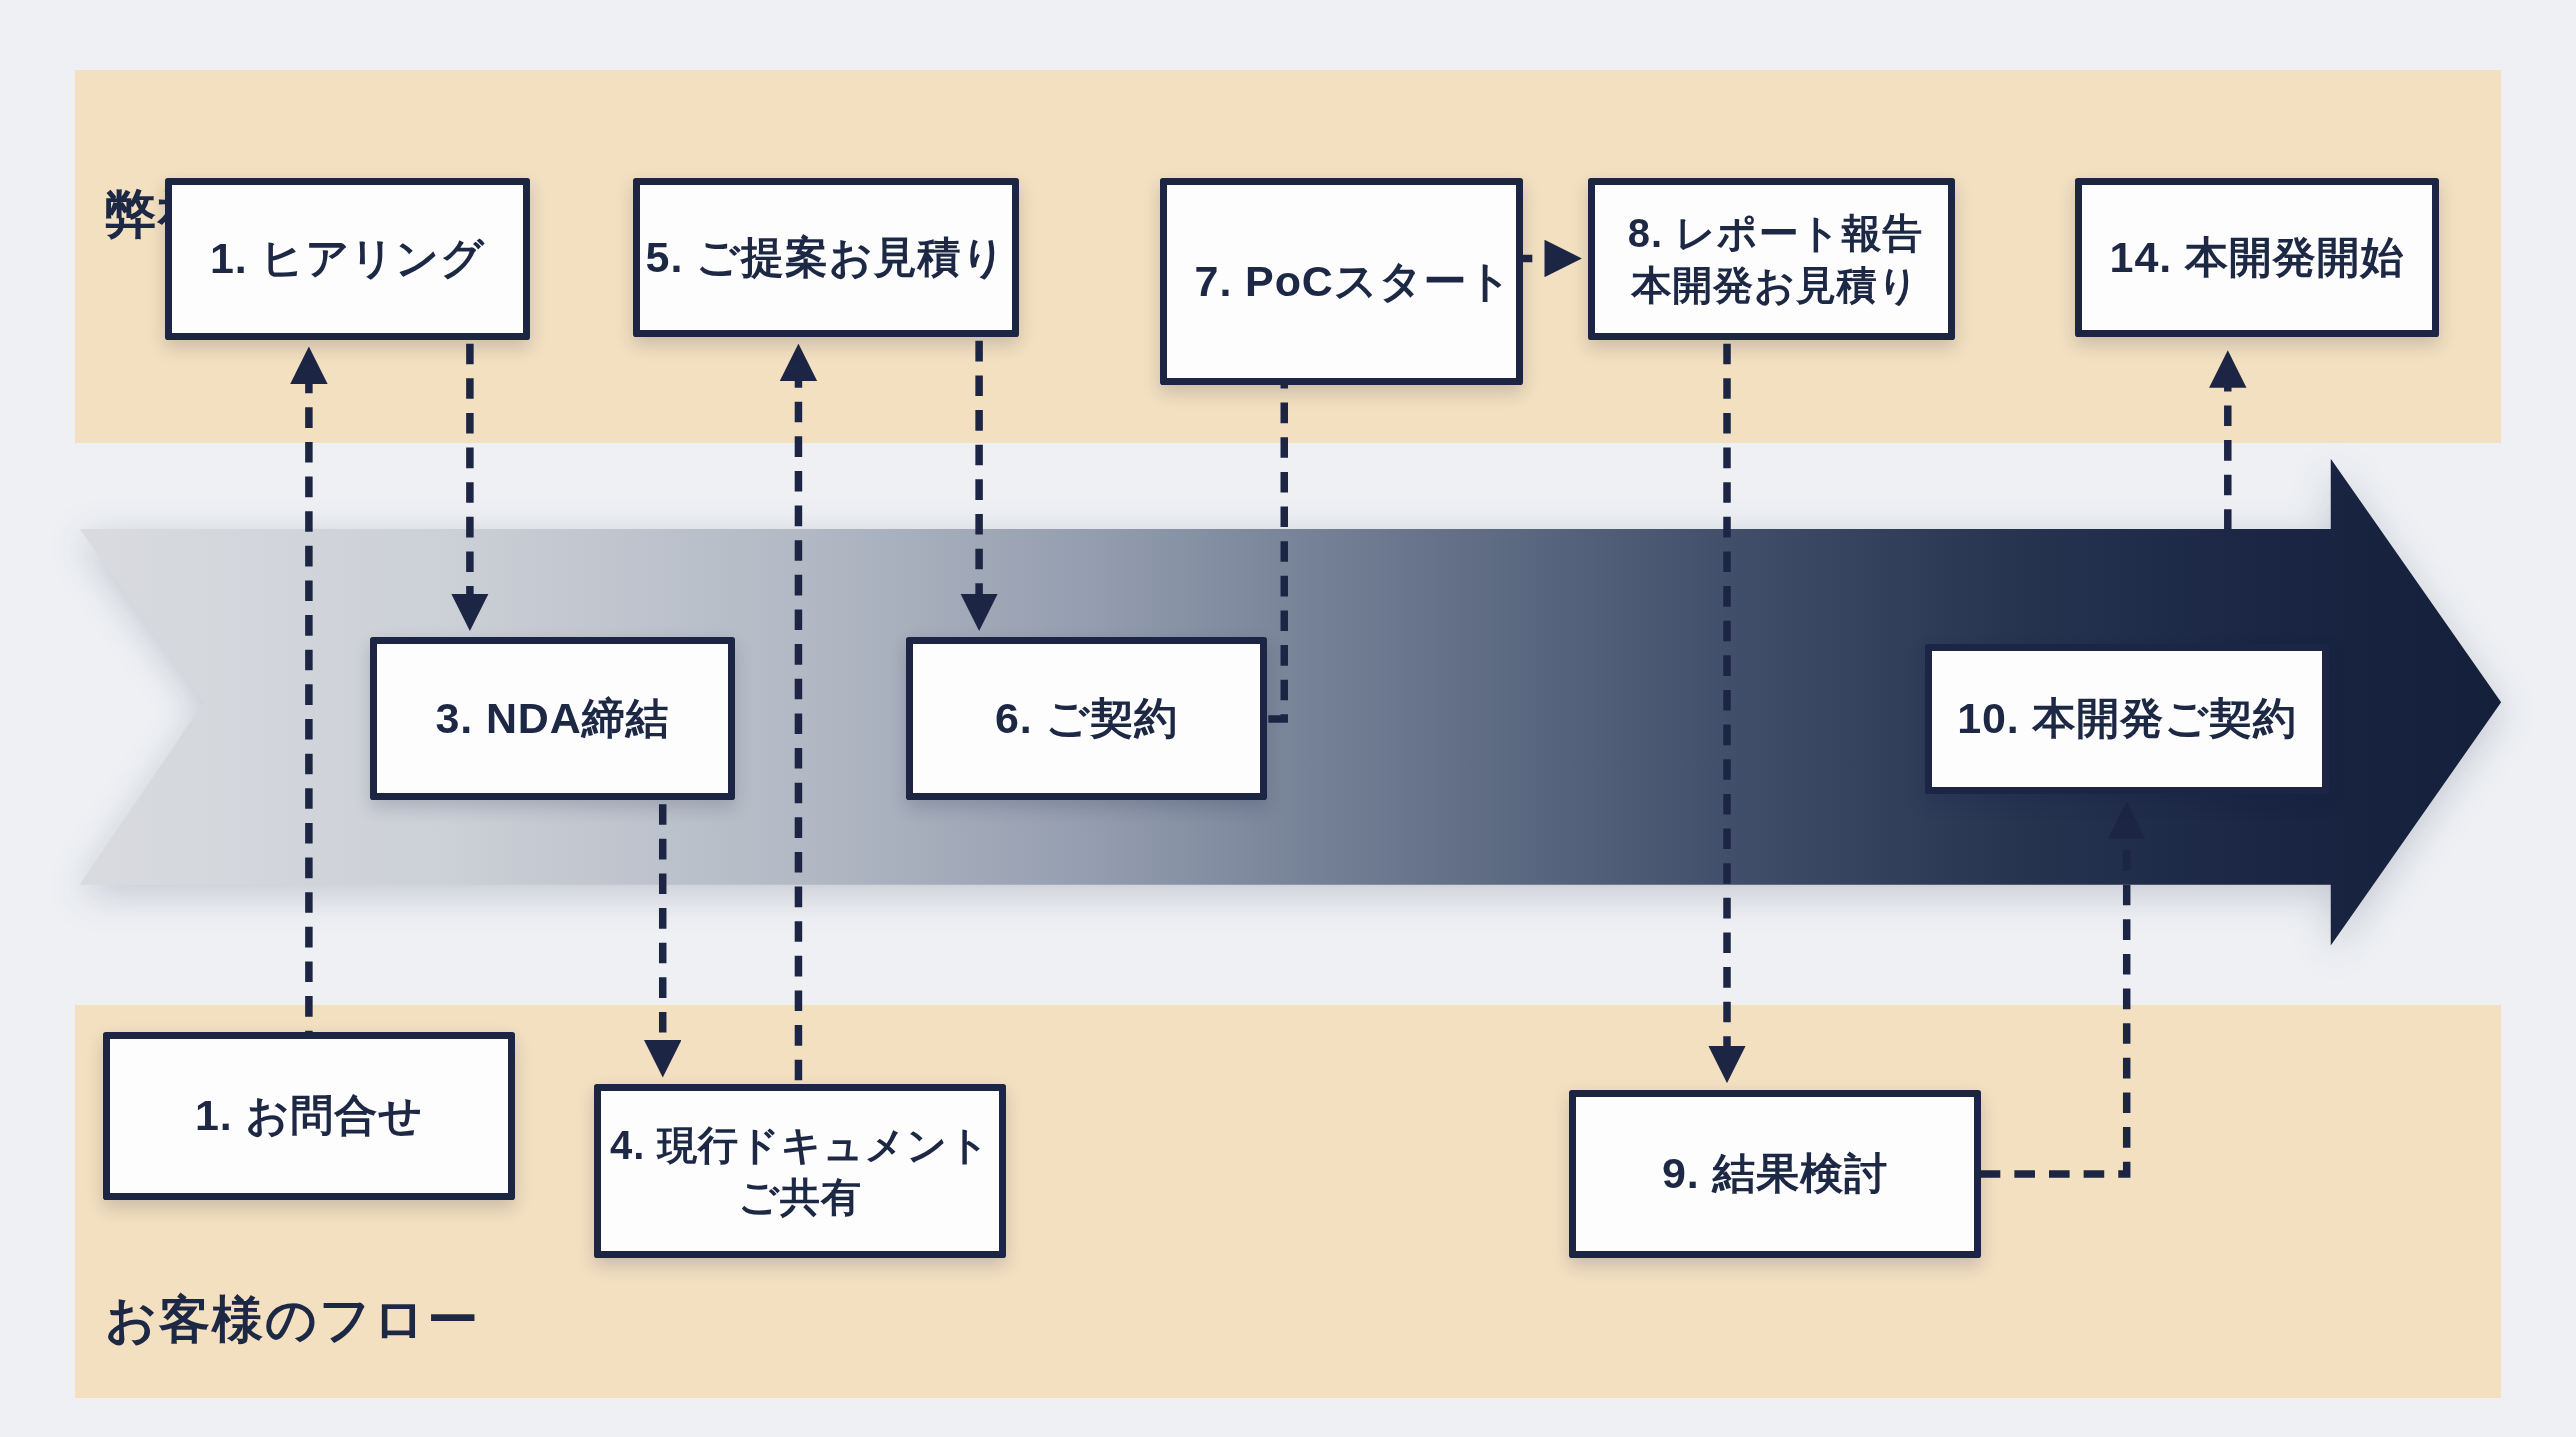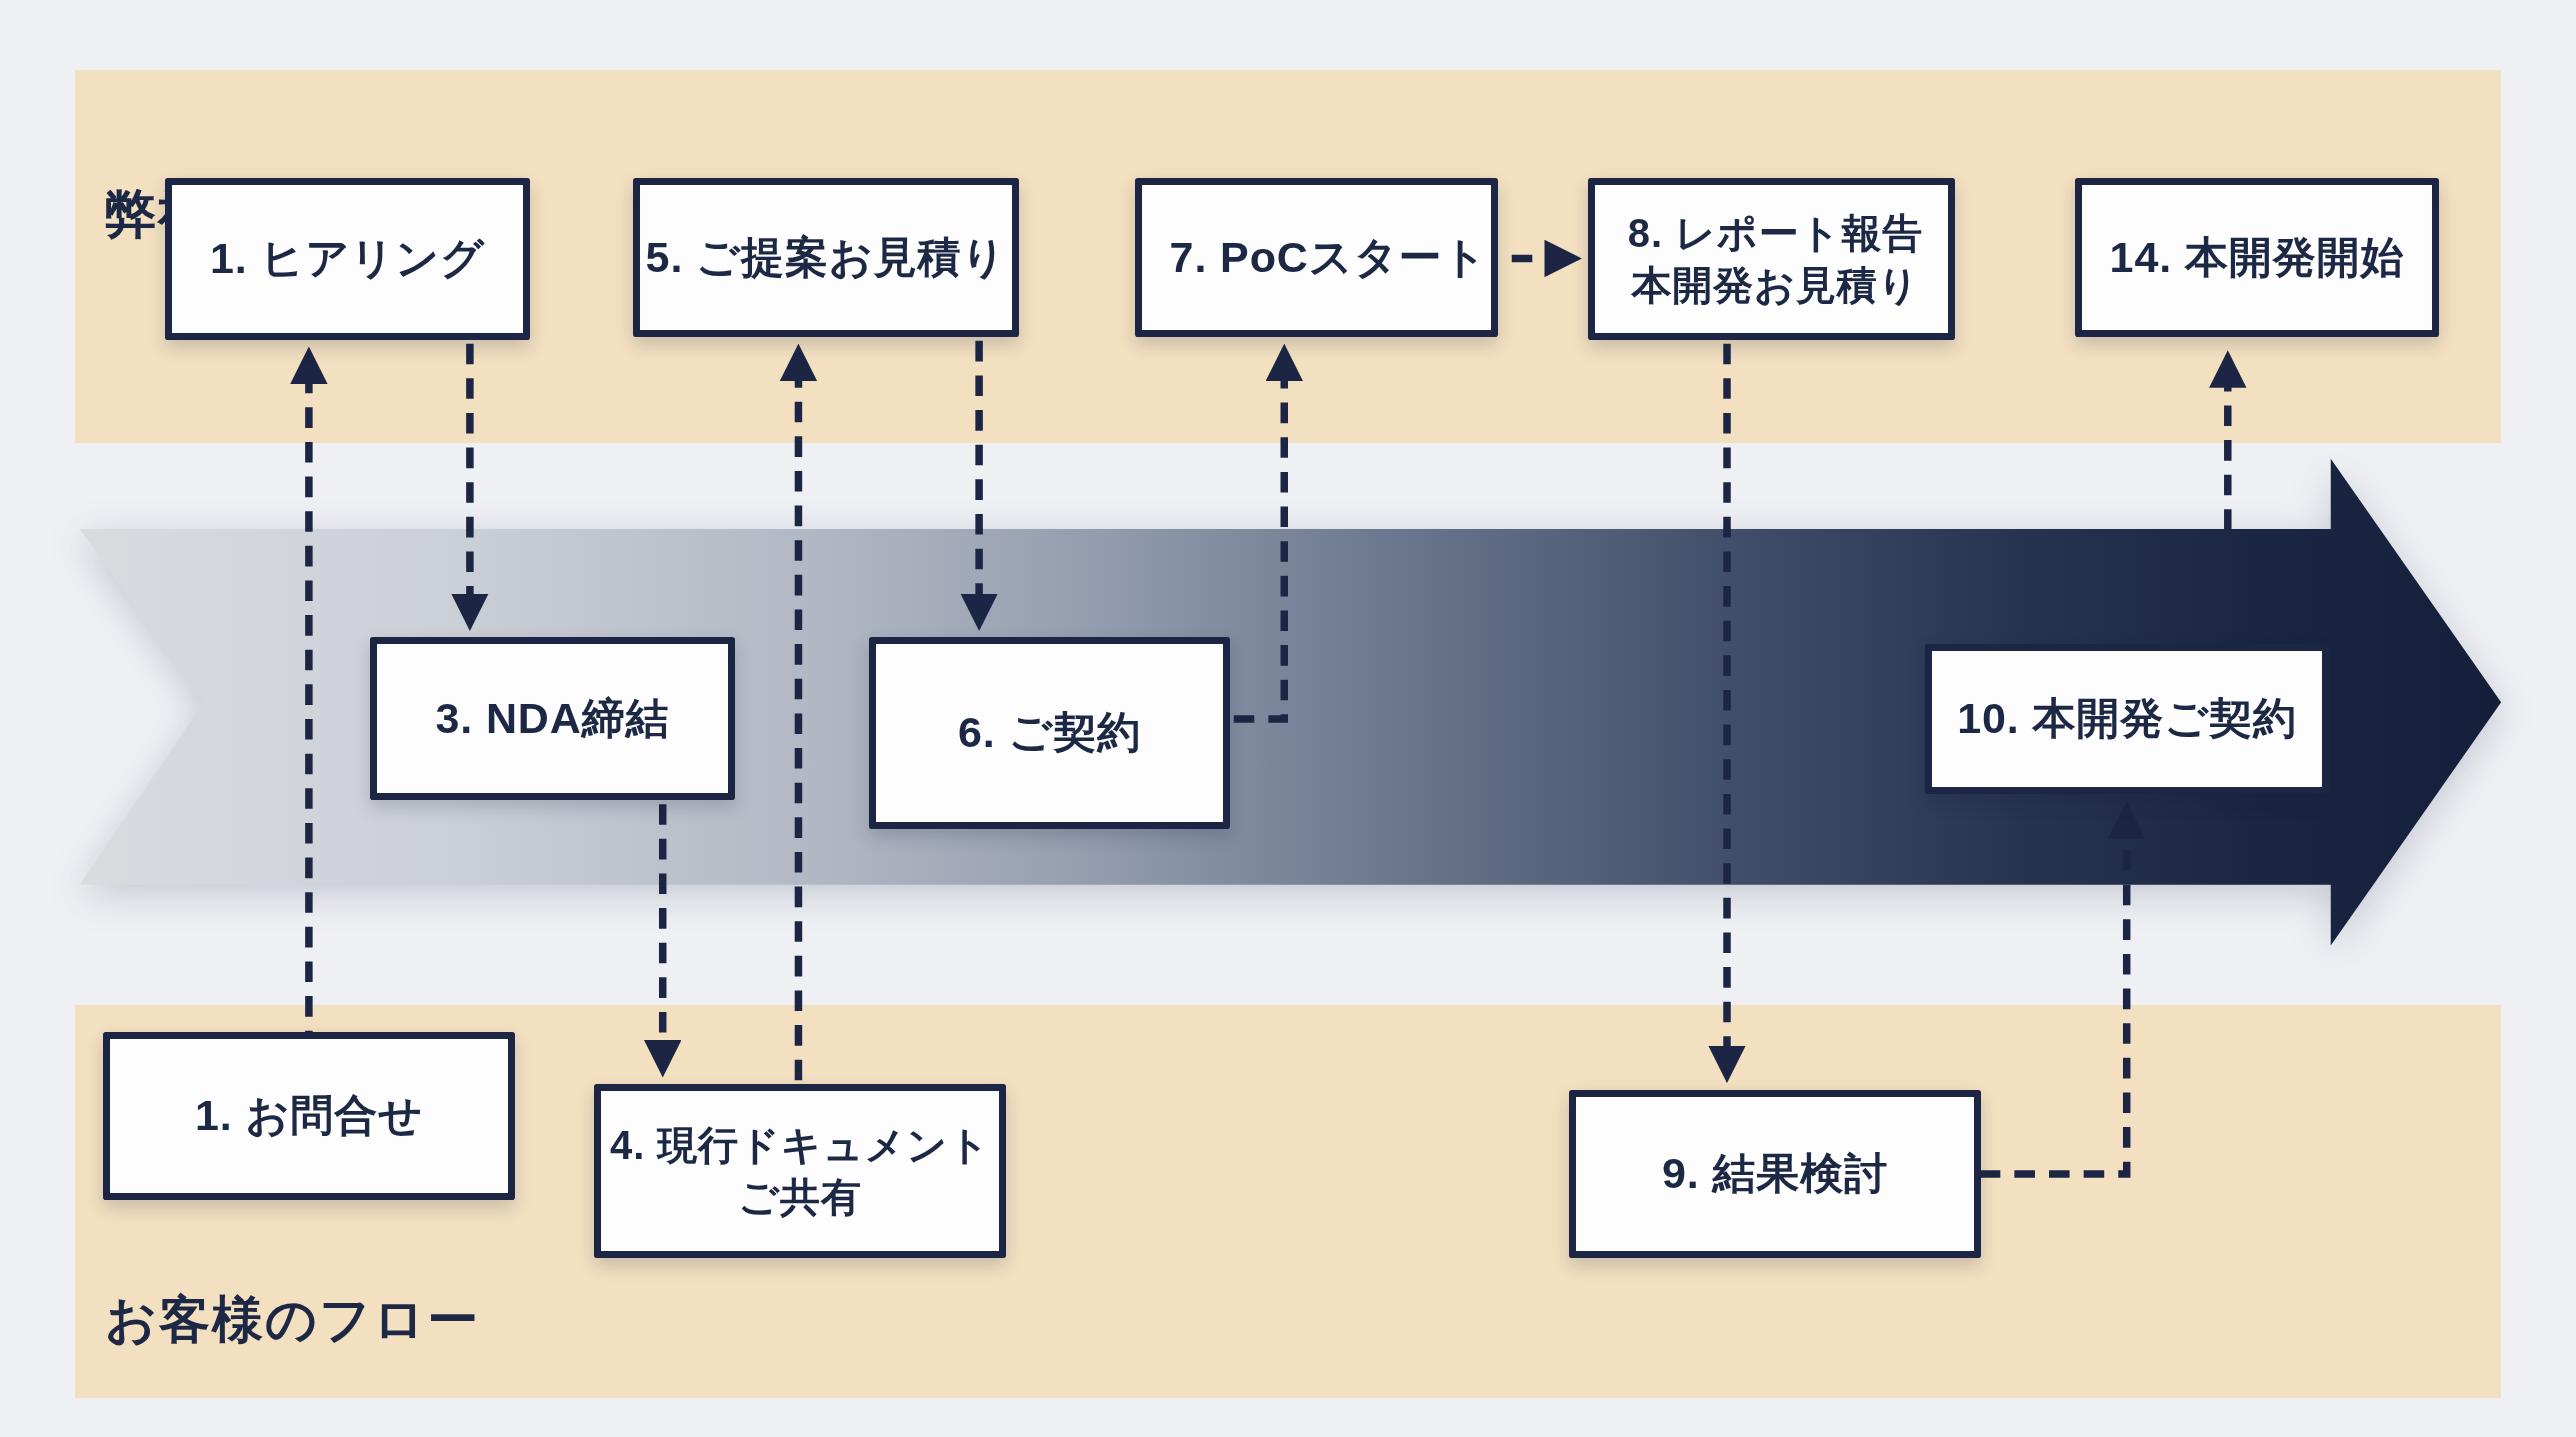--- a/index.html
+++ b/index.html
@@ -86,22 +86,22 @@
       </g>
   </svg>
 
   <div id="boxes">
       <div class="flow-box" style="left: 103px; top: 1032px; width: 412px; height: 168px;">1. お問合せ</div>
       <div class="flow-box" style="left: 165px; top: 178px; width: 365px; height: 162px;">1. ヒアリング</div>
       <div class="flow-box" style="left: 370px; top: 637px; width: 365px; height: 163px;">3. NDA締結</div>
       <div class="flow-box two-line" style="left: 594px; top: 1084px; width: 412px; height: 174px;">4. 現行ドキュメント
 ご共有</div>
       <div class="flow-box" style="left: 633px; top: 178px; width: 386px; height: 159px;">5. ご提案お見積り</div>
-      <div class="flow-box" style="left: 869px; top: 637px; width: 361px; height: 192px;">6. ご契約</div>
-      <div class="flow-box" style="left: 1135px; top: 178px; width: 363px; height: 159px; padding-left: 24px;">7. PoCスタート</div>
+      <div class="flow-box" style="left: 906px; top: 637px; width: 361px; height: 163px;">6. ご契約</div>
+      <div class="flow-box" style="left: 1160px; top: 178px; width: 363px; height: 207px; padding-left: 24px;">7. PoCスタート</div>
       <div class="flow-box two-line" style="left: 1588px; top: 178px; width: 367px; height: 162px; padding-left: 8px;">8. レポート報告
 本開発お見積り</div>
       <div class="flow-box" style="left: 1569px; top: 1090px; width: 412px; height: 168px;">9. 結果検討</div>
       <div class="flow-box" style="left: 1925px; top: 644px; width: 404px; height: 150px;">10. 本開発ご契約</div>
       <div class="flow-box" style="left: 2075px; top: 178px; width: 364px; height: 159px;">14. 本開発開始</div>
     </div>
 
 </div>
 
 

